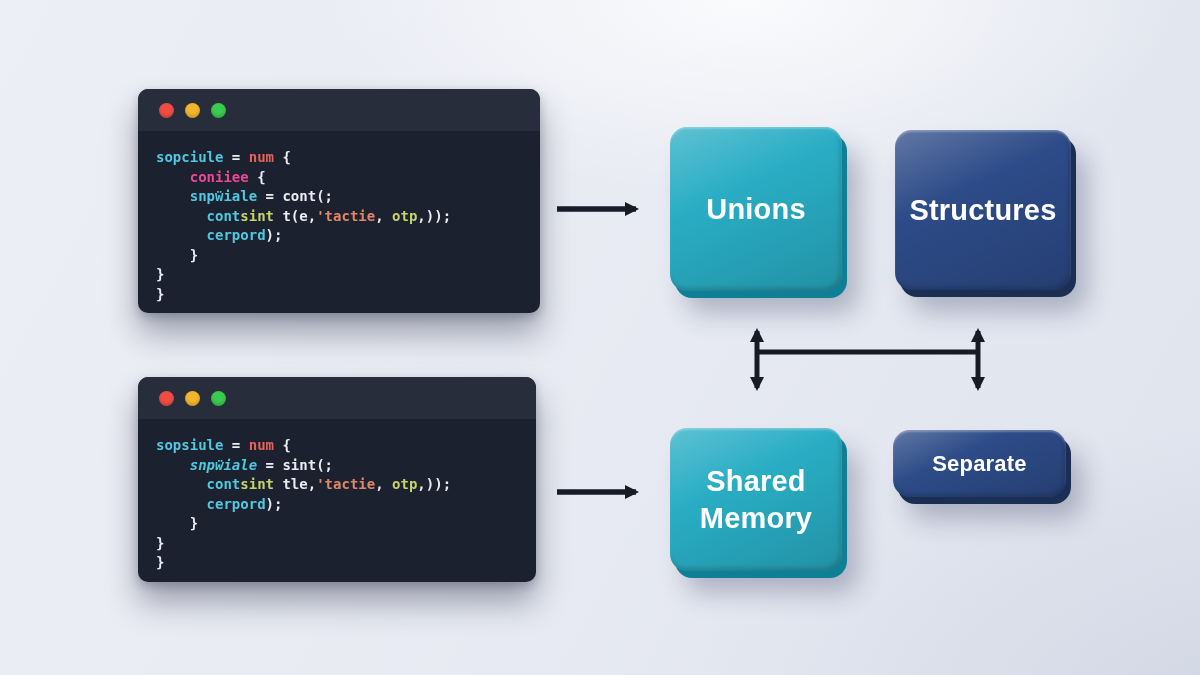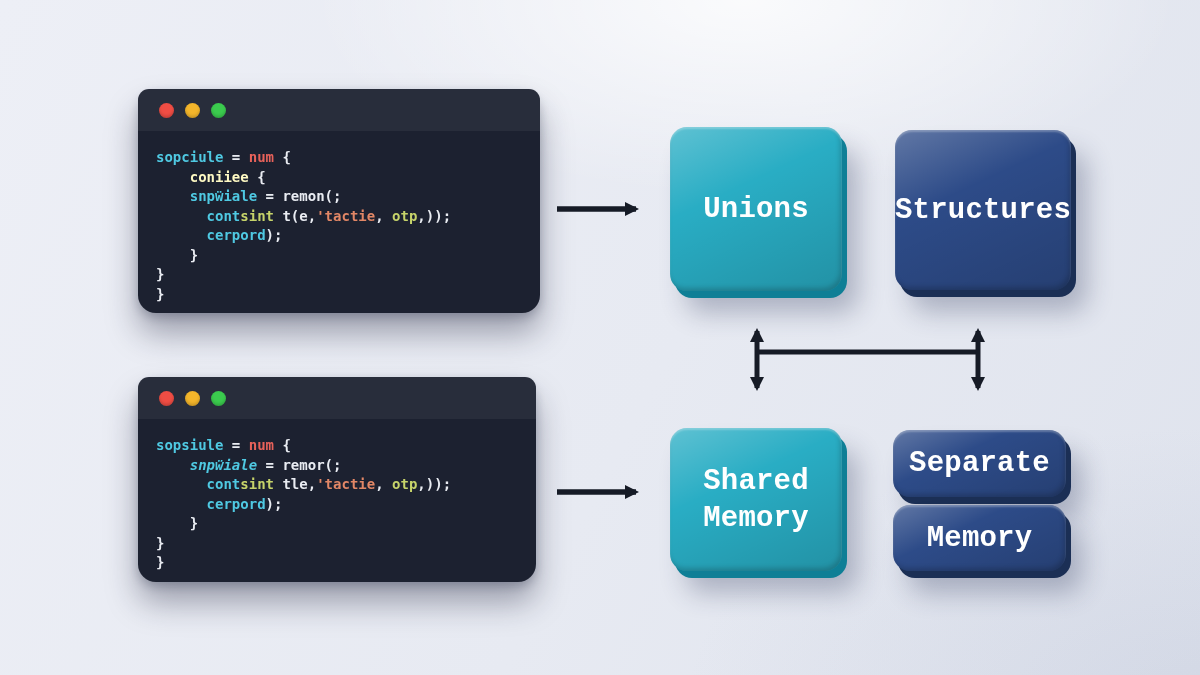--- a/index.html
+++ b/index.html
@@ -7,21 +7,21 @@
     position:relative; width:1200px; height:675px; overflow:hidden;
     background:
       radial-gradient(ellipse 620px 280px at 62% 0%, rgba(255,255,255,.8), rgba(255,255,255,0) 70%),
       radial-gradient(ellipse 900px 460px at 102% 104%, rgba(165,175,200,.22), rgba(165,175,200,0) 60%),
       linear-gradient(118deg, #edeff6 0%, #e7eaf2 55%, #dfe3ed 100%);
     font-family:"Liberation Sans", sans-serif;
   }
 
   
   .code-window {
-    position:absolute; border-radius:18px; background:var(--bg,#1c2130);
+    position:absolute; border-radius:10px; background:var(--bg,#1c2130);
     box-shadow: 0 20px 32px rgba(25,30,55,.38), 0 4px 10px rgba(25,30,55,.22);
   }
   .cw-header {
     height:42px; border-radius:11px 11px 0 0; background:var(--hdr,#282d3b);
     display:flex; align-items:center; padding-left:21px; gap:11px;
   }
   .dot { width:15px; height:15px; border-radius:50%; background:var(--bg);
          box-shadow: inset 0 -2px 3px rgba(0,0,0,.18); }
   .cw-body { padding:17px 18px 0 18px; }
   .code-line {
@@ -34,61 +34,60 @@
     position:absolute; display:flex; align-items:center; justify-content:center;
     text-align:center; color:#ffffff; font-weight:bold; letter-spacing:.2px;
     background:
       linear-gradient(155deg, rgba(255,255,255,.25) 0%, rgba(255,255,255,0) 38%, rgba(0,0,0,.16) 100%),
       var(--bg,#2aadc4);
     box-shadow:
       inset 0 2px 2px rgba(255,255,255,.28),
       inset -2px -3px 5px rgba(0,0,0,.18),
       5px 7px 0 var(--edge,#0f7f96),
       16px 22px 26px rgba(40,50,85,.30);
-    font-family: Liberation Mono, monospace;
   }
   .box-square { border-radius:17px; font-size:29px; line-height:37px; }
-  .box-pill   { border-radius:17px; font-size:29px; }
+  .box-pill   { border-radius:17px; font-size:22px; }
   .box-label  { padding:0 8px; }
 
   
   .arrows { position:absolute; left:0; top:0; width:1200px; height:675px; pointer-events:none; }
 </style>
 </head>
 <body>
 
 <div class="canvas">
 
   <div class="code-window" style="left: 138px; top: 89px; width: 402px; height: 224px; --bg: #1c2130;">
     <div class="cw-header" style="--hdr: #282d3b;">
       <span class="dot" style="--bg: #ef4d44;"></span>
       <span class="dot" style="--bg: #f3b52b;"></span>
       <span class="dot" style="--bg: #3bcb4e;"></span>
     </div>
     <div class="cw-body">
         <div class="code-line"><span style="color: rgb(79, 201, 226);">sopciule</span><span style="color: rgb(233, 236, 242);"> = </span><span style="color: rgb(232, 98, 90);">num</span><span style="color: rgb(233, 236, 242);"> {</span></div>
-        <div class="code-line"><span style="color: #fef9c3;">    coniiee</span><span style="color: rgb(233, 236, 242);"> {</span></div>
-        <div class="code-line"><span style="color: rgb(79, 201, 226);">    snpẅiale</span><span style="color: rgb(233, 236, 242);"> = remon(;</span></div>
+        <div class="code-line"><span style="color: #ec4899;">    coniiee</span><span style="color: rgb(233, 236, 242);"> {</span></div>
+        <div class="code-line"><span style="color: rgb(79, 201, 226);">    snpẅiale</span><span style="color: rgb(233, 236, 242);"> = cont(;</span></div>
         <div class="code-line"><span style="color: rgb(79, 201, 226);">      cont</span><span style="color: rgb(198, 211, 106);">sint</span><span style="color: rgb(233, 236, 242);"> t(e,</span><span style="color: rgb(226, 135, 102);">'tactie</span><span style="color: rgb(233, 236, 242);">, </span><span style="color: rgb(198, 211, 106);">otp</span><span style="color: rgb(233, 236, 242);">,));</span></div>
         <div class="code-line"><span style="color: rgb(79, 201, 226);">      cerpord</span><span style="color: rgb(233, 236, 242);">);</span></div>
         <div class="code-line"><span style="color: rgb(233, 236, 242);">    }</span></div>
         <div class="code-line"><span style="color: rgb(233, 236, 242);">}</span></div>
         <div class="code-line"><span style="color: rgb(233, 236, 242);">}</span></div>
       </div>
   </div>
 
   <div class="code-window" style="left: 138px; top: 377px; width: 398px; height: 205px; --bg: #1c2130;">
     <div class="cw-header" style="--hdr: #282d3b;">
       <span class="dot" style="--bg: #ef4d44;"></span>
       <span class="dot" style="--bg: #f3b52b;"></span>
       <span class="dot" style="--bg: #3bcb4e;"></span>
     </div>
     <div class="cw-body">
         <div class="code-line"><span style="color: rgb(79, 201, 226);">sopsiule</span><span style="color: rgb(233, 236, 242);"> = </span><span style="color: rgb(232, 98, 90);">num</span><span style="color: rgb(233, 236, 242);"> {</span></div>
-        <div class="code-line"><span style="color: rgb(79, 201, 226); font-style: italic;">    snpẅiale</span><span style="color: rgb(233, 236, 242);"> = remor(;</span></div>
+        <div class="code-line"><span style="color: rgb(79, 201, 226); font-style: italic;">    snpẅiale</span><span style="color: rgb(233, 236, 242);"> = sint(;</span></div>
         <div class="code-line"><span style="color: rgb(79, 201, 226);">      cont</span><span style="color: rgb(198, 211, 106);">sint</span><span style="color: rgb(233, 236, 242);"> tle,</span><span style="color: rgb(226, 135, 102);">'tactie</span><span style="color: rgb(233, 236, 242);">, </span><span style="color: rgb(198, 211, 106);">otp</span><span style="color: rgb(233, 236, 242);">,));</span></div>
         <div class="code-line"><span style="color: rgb(79, 201, 226);">      cerpord</span><span style="color: rgb(233, 236, 242);">);</span></div>
         <div class="code-line"><span style="color: rgb(233, 236, 242);">    }</span></div>
         <div class="code-line"><span style="color: rgb(233, 236, 242);">}</span></div>
         <div class="code-line"><span style="color: rgb(233, 236, 242);">}</span></div>
       </div>
   </div>
 
   <div class="box box-square" style="left: 670px; top: 127px; width: 172px; height: 164px; --bg: #29adc4; --edge: #0f7f96;">
     <span class="box-label">Unions</span>
@@ -99,23 +98,20 @@
   </div>
 
   <div class="box box-square" style="left: 670px; top: 428px; width: 172px; height: 143px; --bg: #29adc4; --edge: #0f7f96;">
     <span class="box-label" style="max-width:130px;">Shared Memory</span>
   </div>
 
   <div class="box box-pill" style="left: 893px; top: 430px; width: 173px; height: 67px; --bg: #2d4b88; --edge: #1b2f55;">
     <span class="box-label">Separate</span>
   </div>
 
-  <div class="box box-pill" style="left: 893px; top: 505px; width: 173px; height: 66px; --bg: #2d4b88; --edge: #1b2f55;">
-    <span class="box-label">Memory</span>
-  </div>
 
   <svg class="arrows" viewBox="0 0 1200 675">
     <defs>
       <marker id="head" markerUnits="userSpaceOnUse" markerWidth="18" markerHeight="18" refX="11" refY="7" orient="auto-start-reverse">
         <path d="M0,0 L14,7 L0,14 Z" class="arrowfill" fill="#161b26"></path>
       </marker>
     </defs>
     <g class="arrowstroke" fill="none" stroke-linecap="butt">
       <path d="M557,209 L636,209" stroke-width="5.5" marker-end="url(#head)" stroke="#161b26"></path>
       <path d="M557,492 L636,492" stroke-width="5.5" marker-end="url(#head)" stroke="#161b26"></path>

